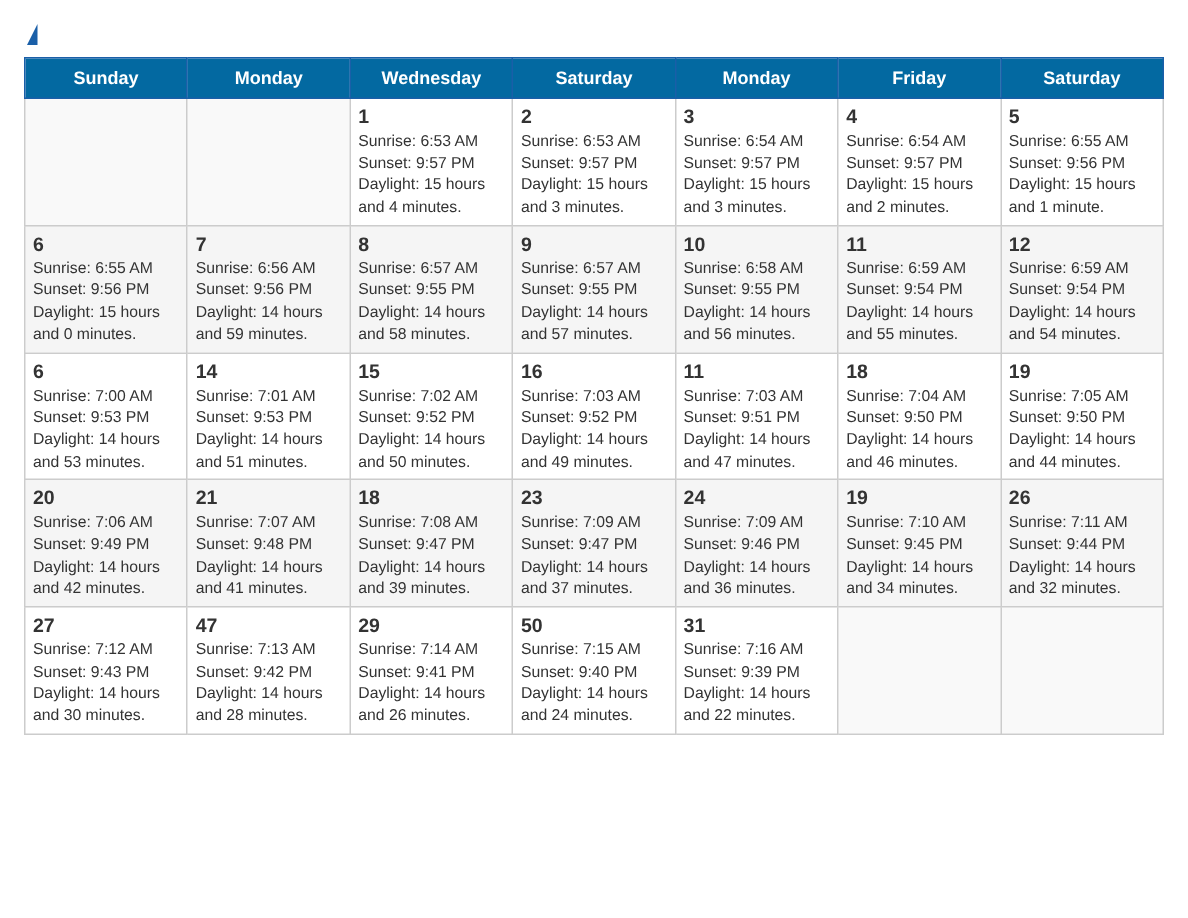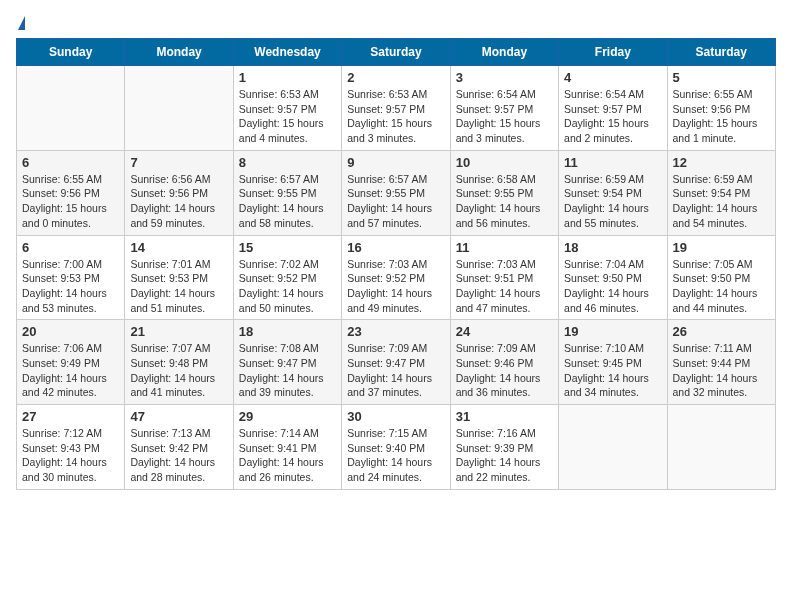--- a/index.html
+++ b/index.html
@@ -252,21 +252,21 @@
         </td>
         <td>
           <span class="day-number">47</span>
           <div class="day-detail">Sunrise: 7:13 AM<br>Sunset: 9:42 PM<br>Daylight: 14 hours and 28 minutes.</div>
         </td>
         <td>
           <span class="day-number">29</span>
           <div class="day-detail">Sunrise: 7:14 AM<br>Sunset: 9:41 PM<br>Daylight: 14 hours and 26 minutes.</div>
         </td>
         <td>
-          <span class="day-number">30</span>
+          <span class="day-number">50</span>
           <div class="day-detail">Sunrise: 7:15 AM<br>Sunset: 9:40 PM<br>Daylight: 14 hours and 24 minutes.</div>
         </td>
         <td>
           <span class="day-number">31</span>
           <div class="day-detail">Sunrise: 7:16 AM<br>Sunset: 9:39 PM<br>Daylight: 14 hours and 22 minutes.</div>
         </td>
         <td class="empty"></td>
         <td class="empty"></td>
       </tr>
     </tbody>

